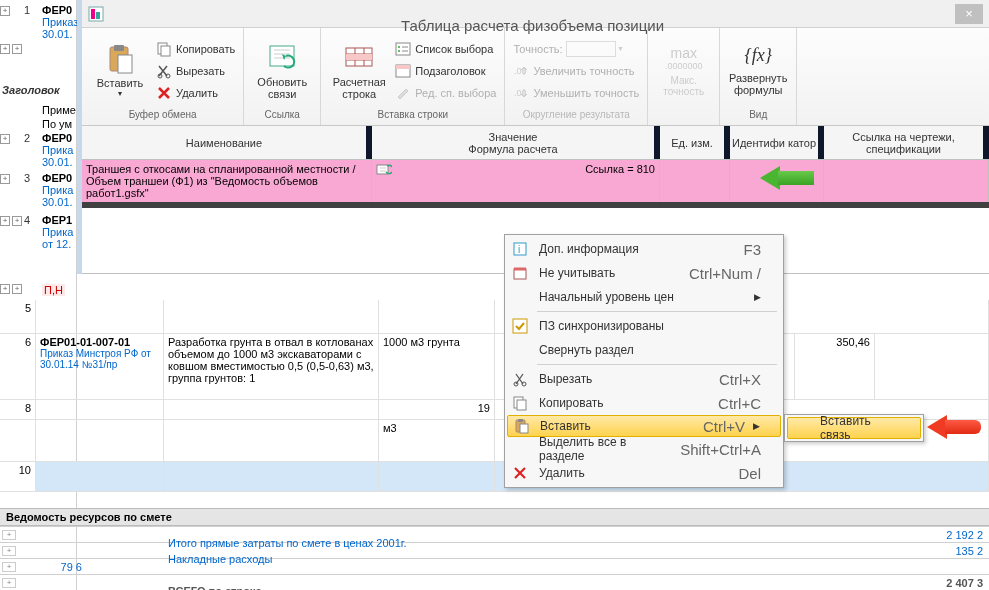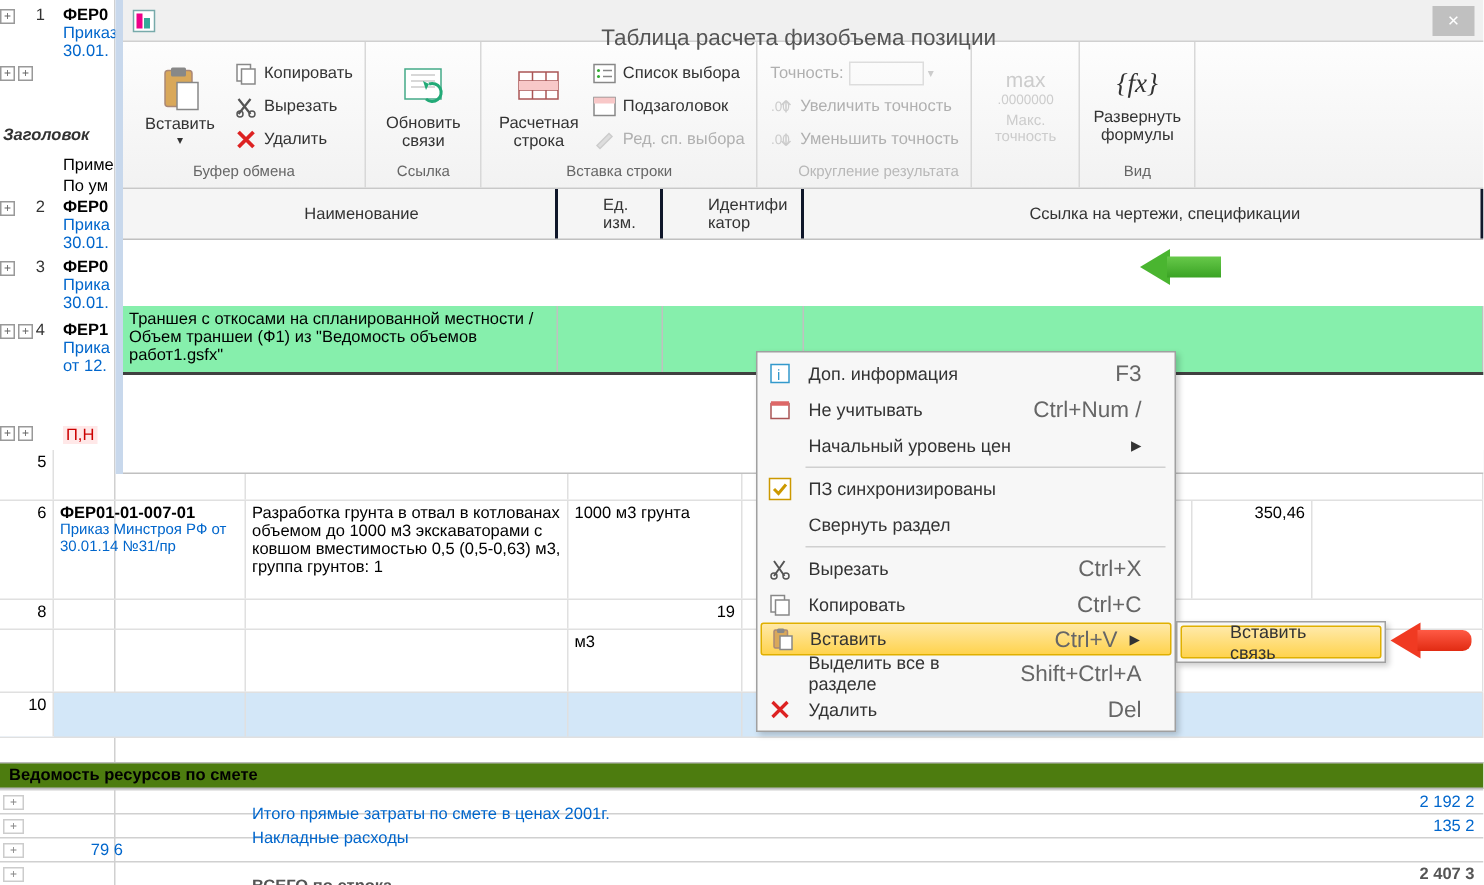--- a/index.html
+++ b/index.html
@@ -25,26 +25,26 @@
 .ribbon { height: 98px; background: linear-gradient(#fdfdfd,#f2f2f2); border-bottom: 1px solid #c8c8c8; display: flex; }
 .rgroup { border-right: 1px solid #d8d8d8; padding: 4px 8px 2px 8px; display: flex; flex-direction: column; }
 .rgroup .body { flex: 1; display: flex; align-items: center; }
 .rgroup .label { text-align: center; font-size: 10px; color: #666; height: 14px; }
 .bigbtn { display: flex; flex-direction: column; align-items: center; width: 60px; font-size: 11px; color: #333; cursor: pointer; }
 .bigbtn .ic { width: 32px; height: 32px; margin-bottom: 2px; }
 .smallbtns { display: flex; flex-direction: column; gap: 2px; margin-left: 6px; }
 .smbtn { display: flex; align-items: center; font-size: 11px; color: #333; cursor: pointer; height: 20px; }
 .smbtn .ic { width: 16px; height: 16px; margin-right: 4px; }
 .smbtn.dis { color: #b0b0b0; }
-.rgroup.dis .label { color: #b8b8b8; text-align: right; }
+.rgroup.dis .label { color: #b8b8b8; }
 
 
 .ighead { display: flex; background: #f5f5f5; border-bottom: 1px solid #c0c0c0; height: 34px; }
-.ighead > div { border-right: 2px solid #0f172a; display: flex; flex-direction: column; align-items: center; justify-content: center; font-size: 11px; color: #333; padding-left: 30px; }
-.igrow { display: flex; background: #86efac; border-bottom: 2px solid #404040; min-height: 46px; margin-top: 44px; }
+.ighead > div { border-right: 6px solid #0f172a; display: flex; flex-direction: column; align-items: center; justify-content: center; font-size: 11px; text-align: center; color: #333; }
+.igrow { display: flex; background: #f9a8d4; border-bottom: 6px solid #404040; min-height: 46px; }
 .igrow > div { border-right: 1px solid #c0c0c0; padding: 3px 4px; font-size: 11px; }
 
 
 .bgrid { position: absolute; left: 0; width: 989px; }
 .bgrow { display: flex; border-bottom: 1px solid #e0e0e0; min-height: 16px; align-items: stretch; }
 .bgrow > div { border-right: 1px solid #e0e0e0; padding: 2px 4px; font-size: 11px; }
 
 
 .ctxmenu { position: absolute; background: #f7f7f7; border: 1px solid #a0a0a0; box-shadow: 2px 2px 4px rgba(0,0,0,0.2); padding: 2px; }
 .ctxmenu .mi { display: flex; align-items: center; height: 24px; padding: 0 20px 0 4px; font-size: 12px; color: #333; cursor: pointer; position: relative; }
@@ -65,21 +65,21 @@
 .redarrow .shaft { width: 36px; height: 14px; background: linear-gradient(#ff5a45,#e12b12); position: absolute; left: 18px; top: 5px; border-radius: 0 6px 6px 0; }
 .redarrow .head { width: 0; height: 0; border-top: 12px solid transparent; border-bottom: 12px solid transparent; border-right: 20px solid #f03a22; position: absolute; left: 0; top: 0; }
 
 
 .footer { position: absolute; left: 0; bottom: 0; width: 989px; }
 .frow { display: flex; border-top: 1px solid #d0d0d0; height: 16px; font-size: 11px; align-items: center; }
 .frow .fexp { width: 14px; text-align: center; color: #888; border: 1px solid #ccc; height: 10px; line-height: 8px; font-size: 8px; margin: 0 2px; }
 .frow .flabel { flex: 1; color: #0066cc; padding-left: 150px; margin-top: 17px; }
 .frow .fval { width: 70px; text-align: right; padding-right: 6px; color: #0066cc; }
 .frow.total .flabel, .frow.total .fval { color: #555; font-weight: bold; }
-.fhdr { background: #4d7c0f; font-weight: bold; padding: 2px 6px; border-top: 1px solid #bbb; border-bottom: 1px solid #bbb; font-size: 11px; }
+.fhdr { background: #e5e5e5; font-weight: bold; padding: 2px 6px; border-top: 1px solid #bbb; border-bottom: 1px solid #bbb; font-size: 11px; }
 
 svg { display: block; }
 </style>
 </head>
 <body>
 
 <div class="leftcol">
   <div class="exp" style="top:6px">+</div>
   <div class="rownum" style="top:4px">1</div>
   <div class="txt" style="top:4px;font-weight:bold">ФЕР0</div>
@@ -357,26 +357,40 @@
           <div style="font-size:18px;font-style:italic;font-family:serif">{fx}</div>
           <span style="text-align:center;line-height:12px;margin-top:6px">Развернуть формулы</span>
         </div>
       </div>
       <div class="label">Вид</div>
     </div>
   </div>
 
   <div class="ighead">
     <div style="width:290px">Наименование</div>
+    <div style="width:288px">
+      <div>Значение</div>
+      <div>Формула расчета</div>
+    </div>
     <div style="width:70px">Ед. изм.</div>
     <div style="width:94px">Идентифи катор</div>
     <div style="flex:1">Ссылка на чертежи, спецификации</div>
   </div>
   <div class="igrow">
     <div style="width:290px">Траншея с откосами на спланированной местности / Объем траншеи (Ф1) из "Ведомость объемов работ1.gsfx"</div>
+    <div style="width:288px;position:relative">
+      <span style="position:absolute;left:4px;top:2px">
+          <svg width="16" height="14">
+            <rect x="1" y="3" width="11" height="9" fill="#fff" stroke="#888"></rect>
+            <path d="M4 6h6M4 9h6" stroke="#ccc"></path>
+            <path d="M10 10 a4 4 0 1 0 1 -6" fill="none" stroke="#2a7" stroke-width="1.3"></path>
+          </svg>
+        </span>
+      <div style="text-align:right">Ссылка = 810</div>
+    </div>
     <div style="width:70px"></div>
     <div style="width:94px"></div>
     <div style="flex:1"></div>
   </div>
   <div style="height:66px;background:#fff;border-bottom:1px solid #c0c0c0"></div>
 </div>
 
 <div class="greenarrow" style="left:760px;top:166px">
   <div class="head"></div>
     <div class="shaft"></div>

